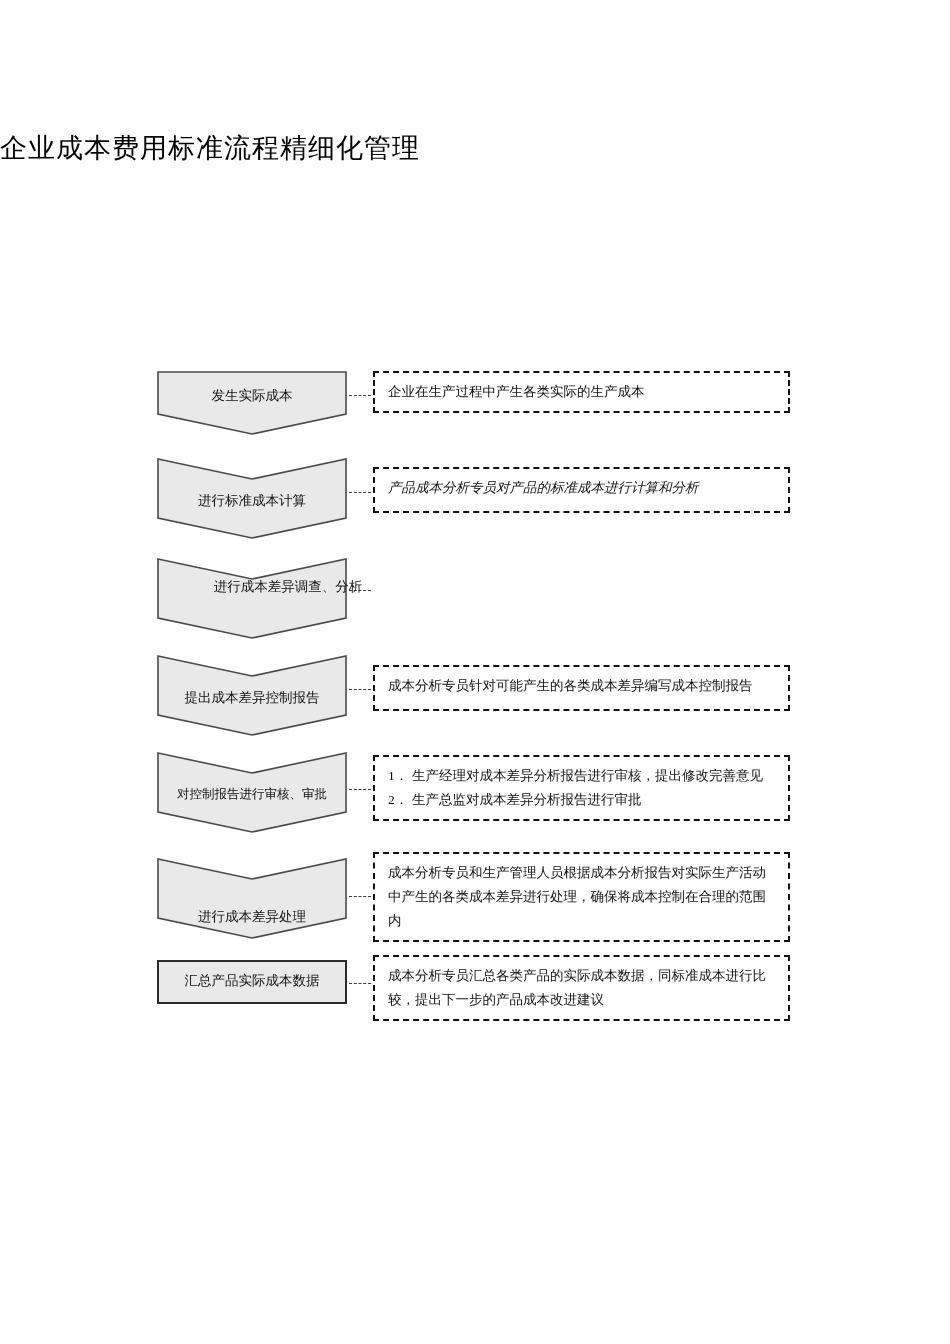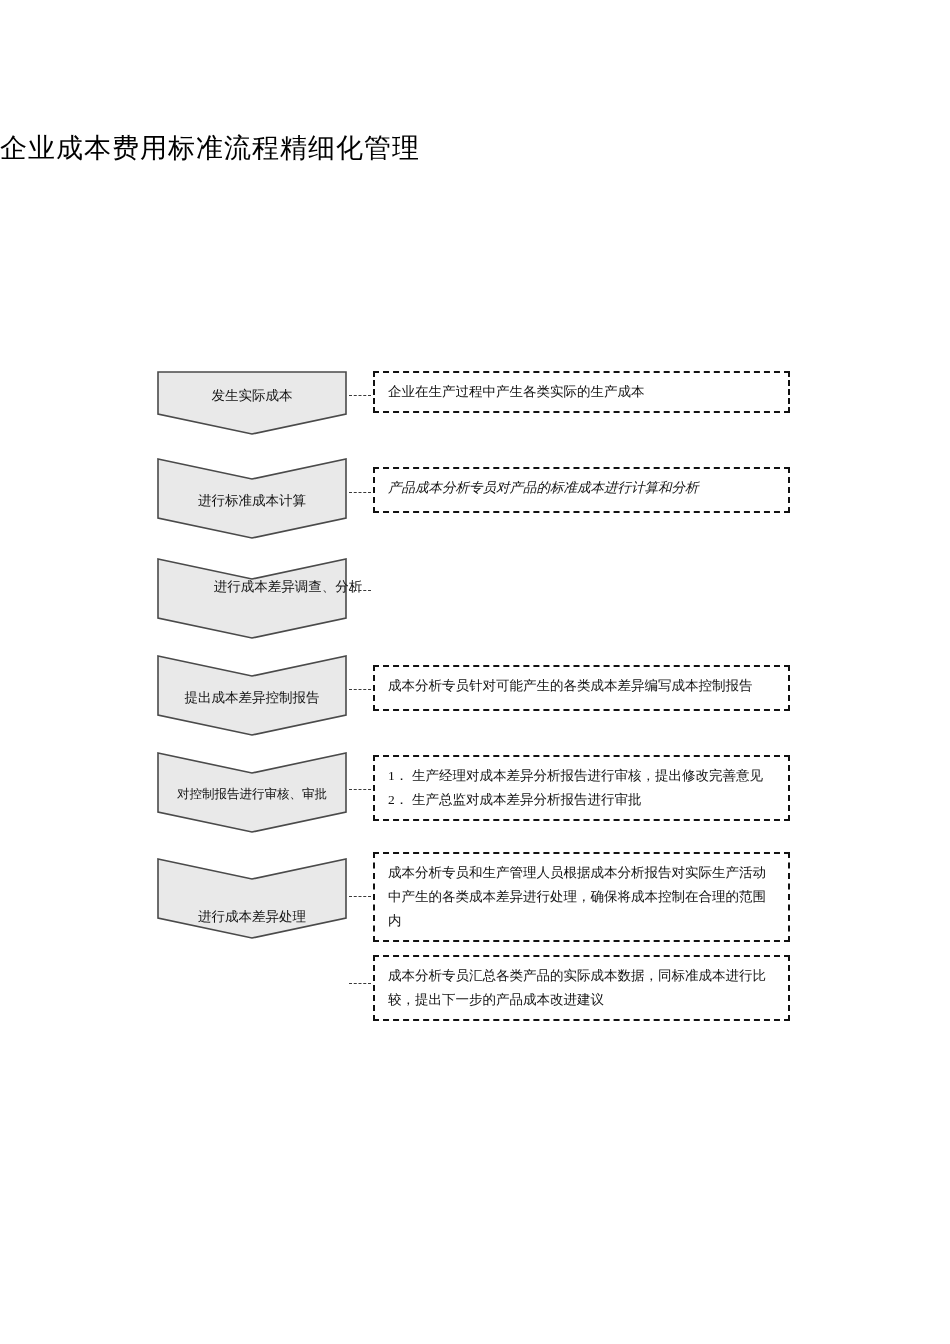--- a/index.html
+++ b/index.html
@@ -185,19 +185,23 @@
       <div class="shape" style="top: 858px; height: 81px; background: transparent;">
         <svg width="190" height="81" viewBox="0 0 190 81" style="position: absolute; left: 0px; top: 0px; display: block;">
           <polygon points="1,1 95,21 189,1 189,60 95,80 1,60" fill="#e9e9e9" stroke="#4a4a4a" stroke-width="1.6"></polygon>
         </svg>
         <div class="shape-label" style="top: 34.5px; margin-top: 16px;">进行成本差异处理</div>
       </div>
       <div class="connector" style="top: 896px;"></div>
       <div class="descbox" style="top: 852px; min-height: 74px;">
         <p>成本分析专员和生产管理人员根据成本分析报告对实际生产活动中产生的各类成本差异进行处理，确保将成本控制在合理的范围内</p>
       </div>
+      <div class="shape" style="top: 960px; height: 44px; background: transparent;">
+        <div style="position: absolute; left: 0px; top: 0px; width: 190px; height: 44px; background: rgb(233, 233, 233); border: 2.5px solid rgb(43, 43, 43); box-sizing: border-box;"></div>
+        <div class="shape-label" style="top: 13px;">汇总产品实际成本数据</div>
+      </div>
       <div class="connector" style="top: 983px;"></div>
       <div class="descbox" style="top: 955px; min-height: 56px;">
         <p>成本分析专员汇总各类产品的实际成本数据，同标准成本进行比较，提出下一步的产品成本改进建议</p>
       </div>
     </div>
 
 </div>
 
 </body></html>

